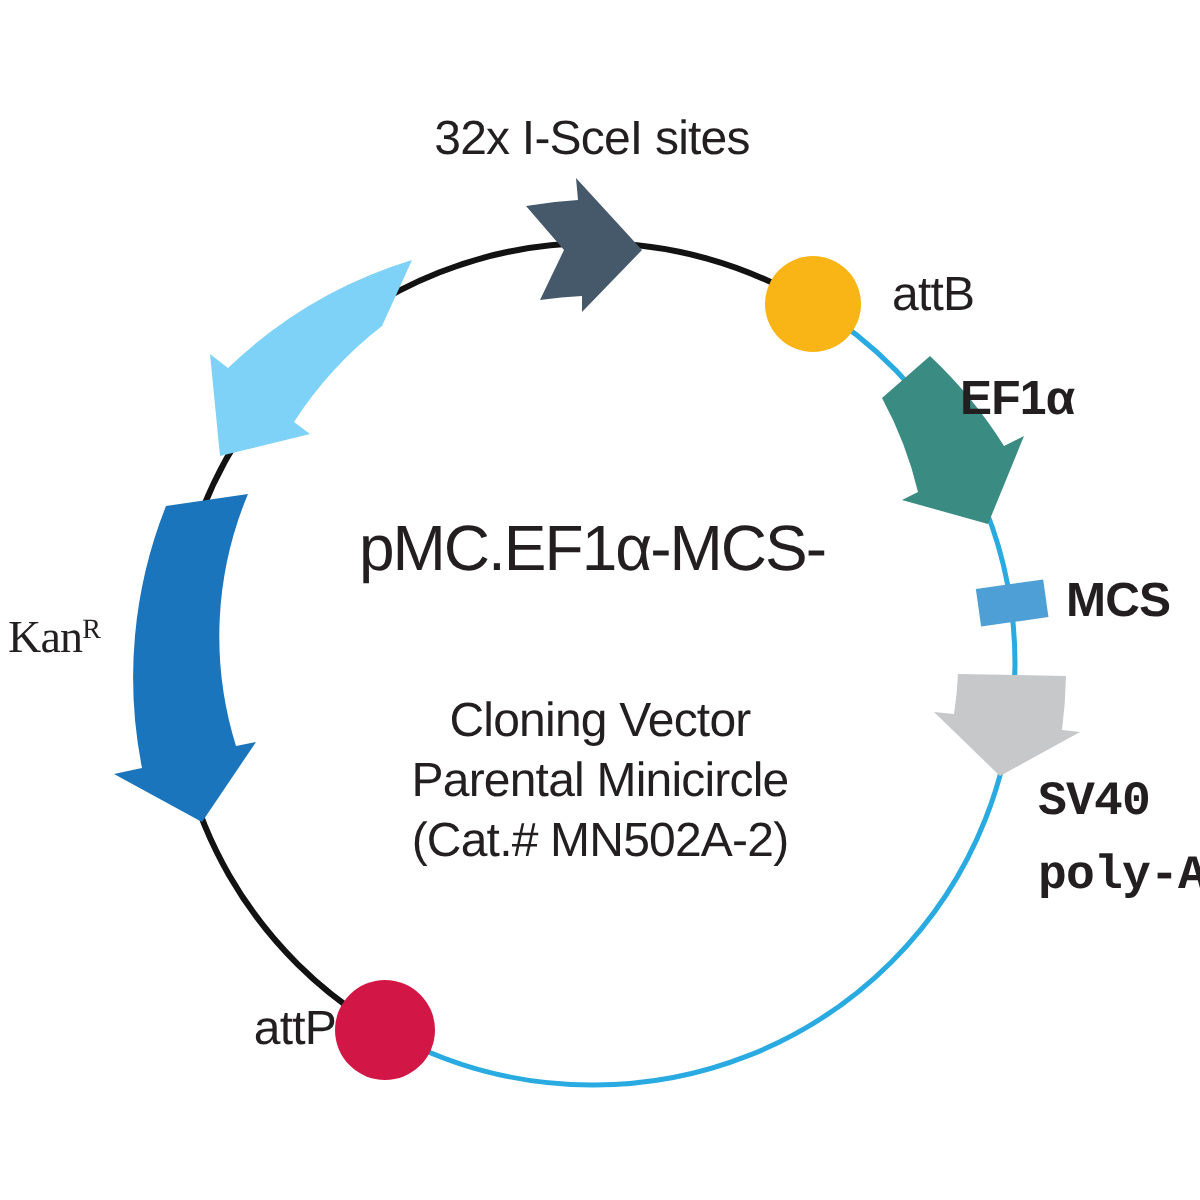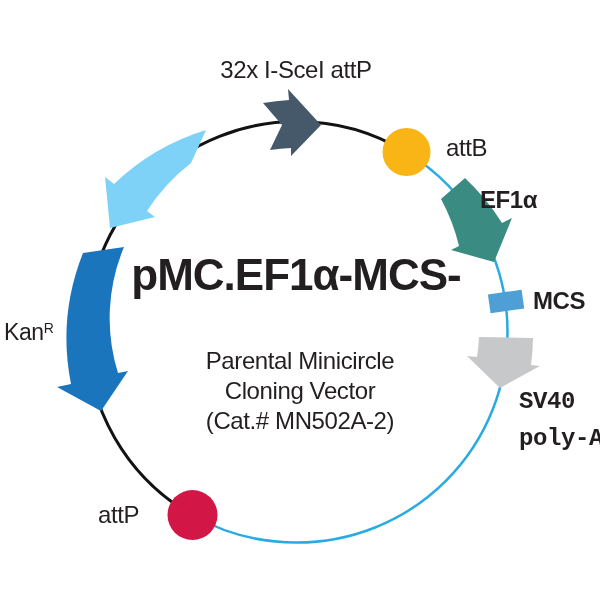--- a/index.html
+++ b/index.html
@@ -4,25 +4,25 @@
 <style>
   html,body{margin:0;padding:0;background:#ffffff;}
   .stage{
     position:relative;width:600px;height:600px;background:#ffffff;overflow:hidden;
     font-family:"Liberation Sans","DejaVu Sans",sans-serif;color:#231F20;
   }
   .stage svg{position:absolute;left:0;top:0;}
   .lbl{position:absolute;white-space:nowrap;font-size:24px;letter-spacing:-0.4px;line-height:1.15;}
   .lbl.bold{font-weight:bold;}
   .lbl.center{text-align:center;}
-  .lbl.right{text-align:left;}
+  .lbl.right{text-align:right;}
   .lbl sup{font-size:14px;vertical-align:7px;letter-spacing:0;}
   .title{
     position:absolute;left:0;top:257px;width:592px;text-align:center;
-    font-size:44px;font-weight:bold;line-height:35px;letter-spacing:-1px;
+    font-size:32px;font-weight:normal;line-height:35px;letter-spacing:-1px;
   }
   .subtitle{
     position:absolute;left:0;top:346px;width:600px;text-align:center;
     font-size:24px;line-height:30px;letter-spacing:-0.4px;
   }
   .arc{fill:none;}
 </style>
 </head>
 <body>
 
@@ -44,41 +44,41 @@
 
     <path d="M206 130 A230 230 0 0 0 114 184 L105 177 L110 228 L155 217 L147 211 A193 193 0 0 1 191 163 Z" fill="#7FD2F7"></path>
 
     <circle cx="406.5" cy="152" r="24" fill="#F9B515"></circle>
 
     <circle cx="192.5" cy="515" r="25" fill="#D21746"></circle>
 
     <rect x="489" y="292" width="34" height="19" transform="rotate(-8 506 301)" fill="#4E9FD5"></rect>
   </svg>
 
-  <div class="lbl center" style="left:176px;top:56px;width:240px;">32x I-SceI attP</div>
+  <div class="lbl center" style="left:176px;top:56px;width:240px;">32x I-SceI sites</div>
 
 
   <div class="lbl" style="left:446px;top:134px;">attB</div>
 
   <div class="lbl bold" style="left:480px;top:186px;">EF1α</div>
 
   <div class="lbl bold" style="left:533px;top:287px;">MCS</div>
 
   <div class="lbl bold" style="left:519px;top:383px;line-height:37px;font-family:Liberation Mono, monospace;">
     <div>SV40</div>
     <div>poly-A</div>
   </div>
 
-  <div class="lbl" style="left:4px;top:319px;font-size:23px;"><span>Kan</span><sup>R</sup></div>
+  <div class="lbl" style="left:4px;top:306px;font-size:23px;font-family:Liberation Serif, serif;"><span>Kan</span><sup>R</sup></div>
 
   <div class="lbl right" style="left:98px;top:501px;width:70px;">attP</div>
 
   <div class="title">
     <div>pMC.EF1α-MCS-</div>
   </div>
 
   <div class="subtitle">
+    <div>Cloning Vector</div>
     <div>Parental Minicircle</div>
-    <div>Cloning Vector</div>
     <div>(Cat.# MN502A-2)</div>
   </div>
 
 </div>
 
 </body></html>

